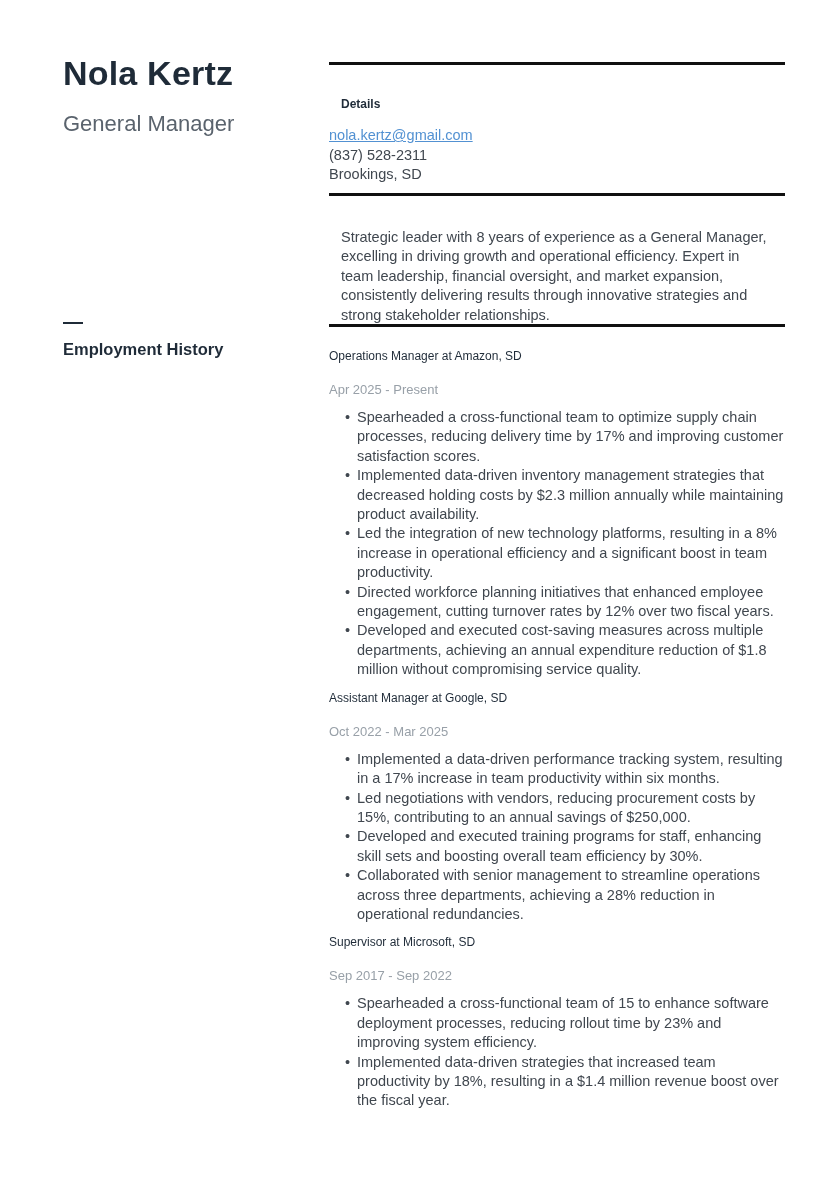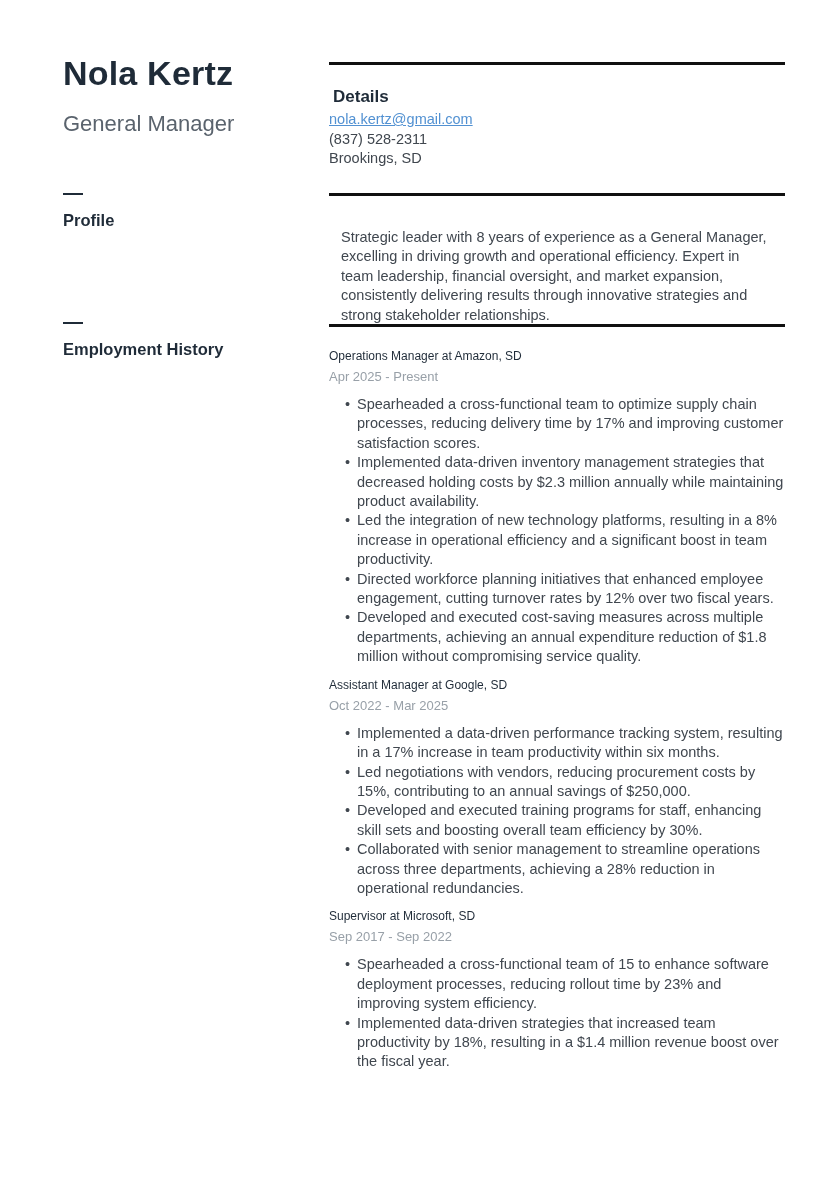--- a/index.html
+++ b/index.html
@@ -28,46 +28,42 @@
   .side-label .dash{width:20px;height:2px;background:var(--heading);}
   .side-label .label{margin-top:15px;font-size:16.5px;font-weight:700;color:var(--heading);line-height:20px;}
   #profile-label{top:193px;}
   #employment-label{top:322px;}
   
   .right-section{position:absolute;left:329px;width:456px;border-top:3px solid var(--rule);}
   #details-section{top:62px;}
   #profile-section{top:193px;}
   #employment-section{top:324px;}
   .section-inner{padding-top:18px;}
-  .section-heading{font-size:17px;font-weight:700;color:var(--heading);line-height:19px;margin:4px;}
+  .section-heading{font-size:12px;font-weight:700;color:var(--heading);line-height:19px;margin:12px;}
   .contact-line{font-size:14.5px;line-height:19.5px;color:var(--body);}
   .email-link{color:var(--link);text-decoration:underline;cursor:pointer;}
   .profile-text{padding-top:20px;margin:12px;font-size:14.5px;line-height:19.4px;color:var(--body);}
   .jobs{padding-top:20px;}
   .job + .job{margin-top:9px;}
   .job-title{font-size:12px;font-weight:400;color:var(--heading);line-height:19px;margin:0;}
-  .job-dates{font-size:13px;color:var(--muted);line-height:16px;margin-top:3px;}
+  .job-dates{font-size:13px;color:var(--muted);line-height:16px;margin-top:16px;}
   .job ul{list-style:none;margin:10px 0 0;padding:0 0 0 28px;}
   .job li{position:relative;font-size:14.5px;line-height:19.4px;color:var(--body);}
   .job li::before{content:"\2022";position:absolute;left:-12px;color:var(--body);}
 </style>
 </head>
 <body>
 
 <div class="page">
 
   <div class="header-block">
     <h1 class="name">Nola Kertz</h1>
     <div class="role">General Manager</div>
   </div>
 
-  <div class="side-label" id="profile-label">
-    <div class="dash"></div>
-    <div class="label">Profile</div>
-  </div>
 
   <div class="side-label" id="employment-label">
     <div class="dash"></div>
     <div class="label">Employment History</div>
   </div>
 
   <div class="right-section" id="details-section">
     <div class="section-inner">
       <h3 class="section-heading">Details</h3>
       <div class="contact-line"><a class="email-link">nola.kertz@gmail.com</a></div>

